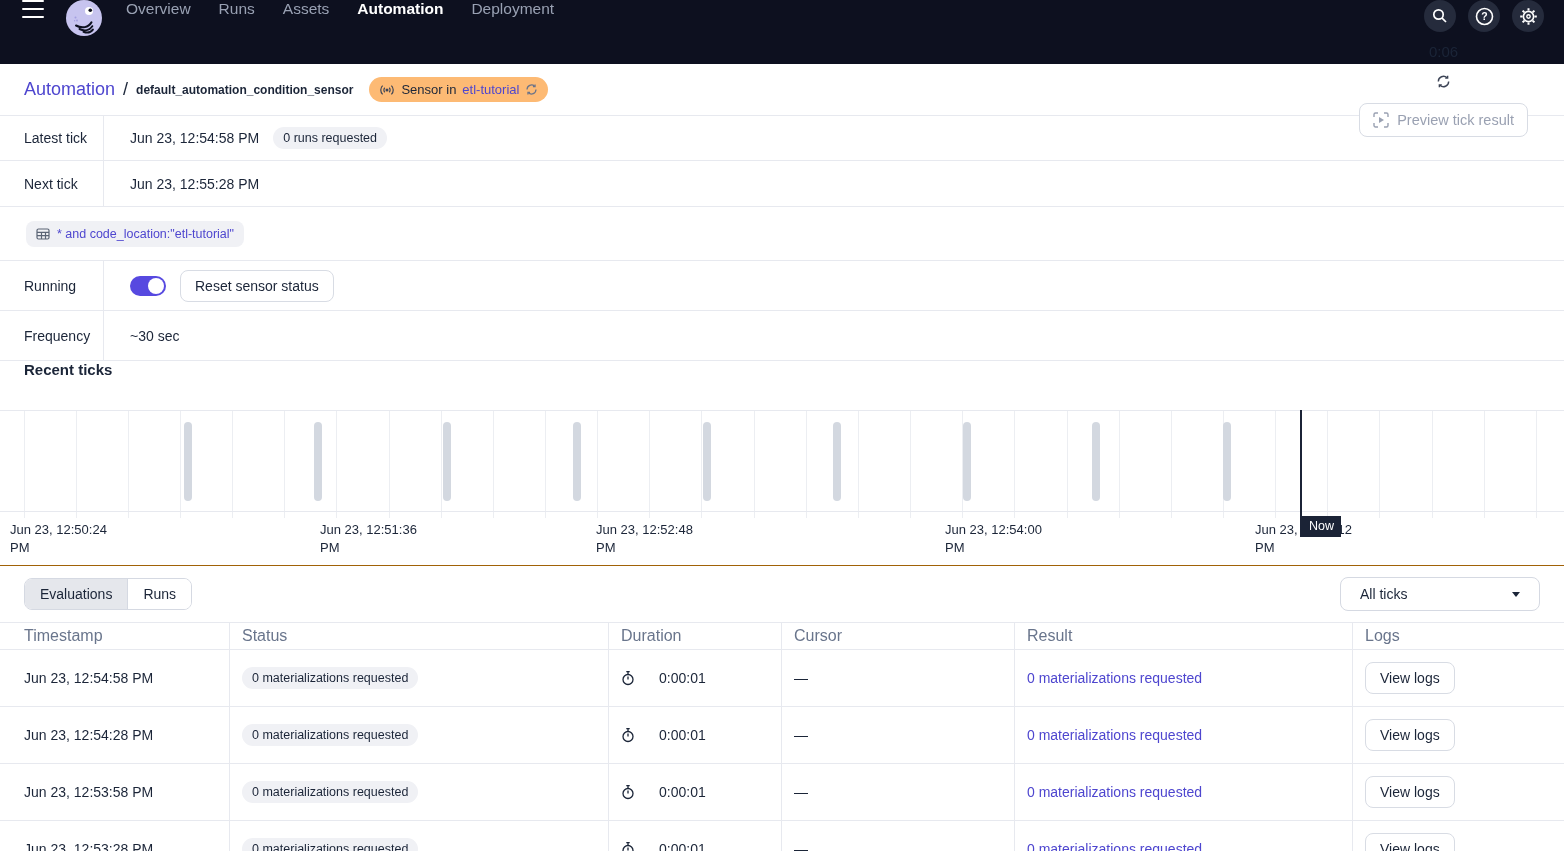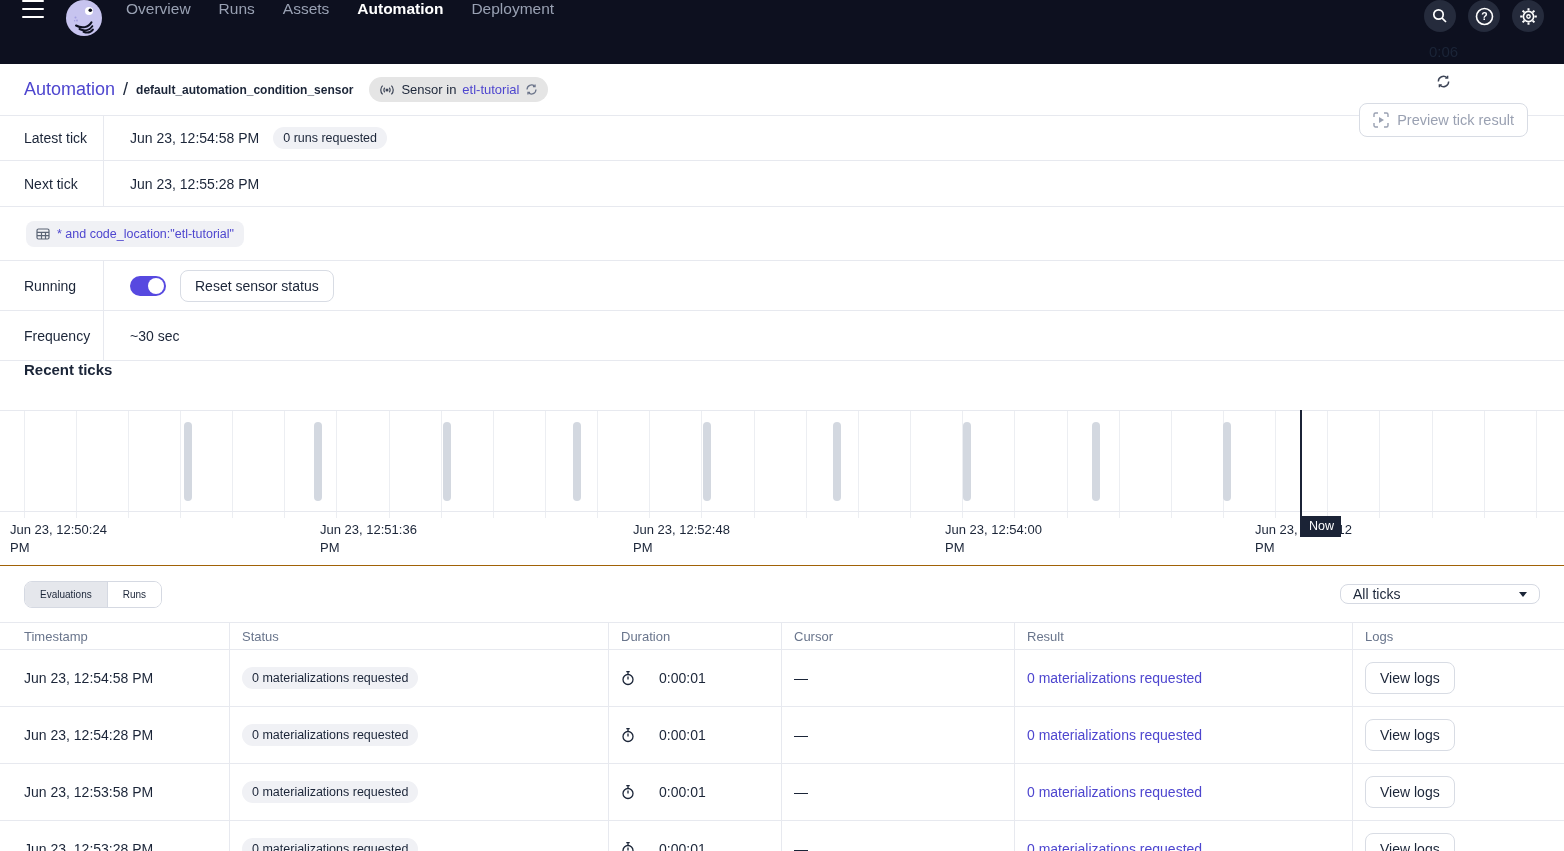--- a/index.html
+++ b/index.html
@@ -18,21 +18,21 @@
   .nav-icons { display:flex; gap:12px; }
   .nav-icon-btn { width:32px; height:32px; border-radius:50%; background:#252b3c; display:flex;
     align-items:center; justify-content:center; cursor:pointer; color:#fff; font-size:15px; }
 
   
   .breadcrumb-row { height:52px; border-bottom:1px solid #e7e9ef; display:flex; align-items:center;
     padding:0 36px 0 24px; gap:8px; background:#fff; }
   .crumb-section { color:#4e46cf; font-size:18px; cursor:pointer; }
   .crumb-sep { font-size:18px; color:#1b2538; }
   .crumb-name { font-size:12px; font-weight:700; color:#1b2538; }
-  .sensor-badge { background:#e5e5e5; border-radius:14px; padding:5px 10px; display:flex;
+  .sensor-badge { background:#fdba74; border-radius:14px; padding:5px 10px; display:flex;
     align-items:center; gap:6px; font-size:13px; margin-left:8px; color:#1b2538; }
   .sensor-badge .link { color:#4e46cf; cursor:pointer; }
   .crumb-right { margin-left:auto; display:flex; align-items:center; gap:14px;flex-direction:column; }
   .timer { font-size:15px; }
   .refresh-btn { display:flex; align-items:center; cursor:pointer; }
   .preview-btn { border:1px solid #d8dce4; border-radius:8px; padding:8px 13px; color:#9aa1b2;
     font-size:14.5px; display:flex; align-items:center; gap:8px; background:#fff; cursor:pointer; }
 
   
   .detail-row { display:flex; border-bottom:1px solid #e7e9ef; align-items:stretch; }
@@ -57,31 +57,31 @@
   .plot-bottom { position:absolute; top:100px; left:0; width:1564px; height:1px; background:#e7e9ef; }
   .tick-bar { position:absolute; top:11px; width:8px; height:79px; border-radius:4px; background:#d3d8e0; cursor:pointer; z-index:2; }
   .now-line { position:absolute; top:0; width:2px; height:127px; background:#1b2336; z-index:3; }
   .now-badge { position:absolute; top:106px; background:#1b2336; color:#fff; font-size:12.5px;
     padding:3px 7px 4px; z-index:4; }
   .tl-label { position:absolute; top:111px; font-size:13px; line-height:18px; color:#1b2538; z-index:1; }
 
   
   .tabs-row { height:56px; display:flex; align-items:center; padding:0 24px; }
   .seg { display:inline-flex; border:1px solid #d5d9e2; border-radius:8px; overflow:hidden; }
-  .seg-btn { padding:7px 15px; font-size:10px; background:#fff; cursor:pointer; }
+  .seg-btn { padding:7px 15px; font-size:14px; background:#fff; cursor:pointer; }
   .seg-btn.active { background:#e5e7ec; border-right:1px solid #d5d9e2; }
-  .filter-select { margin-left:auto; width:200px; height:20px; border:1px solid #d5d9e2; border-radius:8px;
-    display:flex; align-items:center; justify-content:space-between; padding:0 12px; font-size:14px; cursor:pointer;gap:16px; }
+  .filter-select { margin-left:auto; width:200px; height:34px; border:1px solid #d5d9e2; border-radius:8px;
+    display:flex; align-items:center; justify-content:space-between; padding:0 19px; font-size:14px; cursor:pointer;gap:16px; }
   .caret-down { width:0; height:0; border-left:4px solid transparent; border-right:4px solid transparent;
     border-top:5px solid #1b2538; }
 
   
   .trow { display:grid; grid-template-columns:229px 379px 173px 233px 338px 1fr; }
   .thead { border-top:1px solid #e7e9ef; border-bottom:1px solid #e7e9ef; height:28px; }
-  .th { display:flex; align-items:center; padding-left:12px; font-size:13px; color:#69758c; }
+  .th { display:flex; align-items:center; padding-left:12px; font-size:16px; color:#69758c; }
   .th:first-child { padding-left:24px; }
   .th + .th, .td + .td { border-left:1px solid #e7e9ef; }
   .tbody-row { height:57px; border-bottom:1px solid #e7e9ef; }
   .td { display:flex; align-items:center; padding-left:12px; font-size:14px; }
   .td:first-child { padding-left:24px; }
   .result-link { color:#4e46cf; cursor:pointer; }
   .duration-cell { display:flex; align-items:center; gap:24px; }
 </style>
 </head>
 <body>
@@ -259,21 +259,21 @@
       <div class="tick-bar" style="left: 1223px; background: rgb(211, 216, 224);"></div>
     </div>
 <div class="tl-label" style="left: 10px;">
       <div>Jun 23, 12:50:24</div>
       <div>PM</div>
     </div>
     <div class="tl-label" style="left: 320px;">
       <div>Jun 23, 12:51:36</div>
       <div>PM</div>
     </div>
-    <div class="tl-label" style="left: 633px;">
+    <div class="tl-label" style="left: 596px;">
       <div>Jun 23, 12:52:48</div>
       <div>PM</div>
     </div>
     <div class="tl-label" style="left: 945px;">
       <div>Jun 23, 12:54:00</div>
       <div>PM</div>
     </div>
     <div class="tl-label" style="left: 1255px;">
       <div>Jun 23, 12:55:12</div>
       <div>PM</div>

